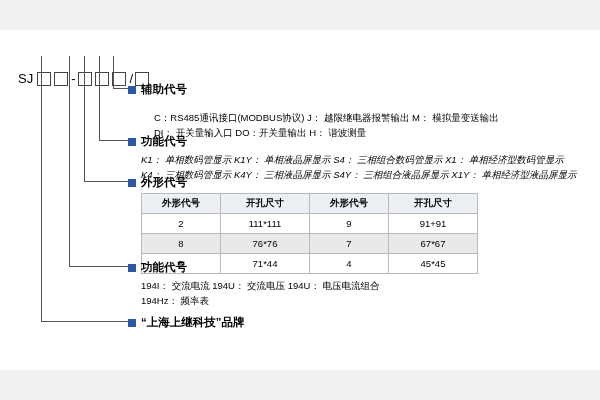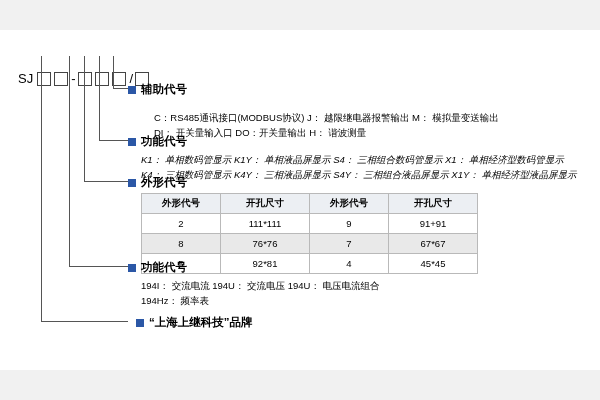--- a/index.html
+++ b/index.html
@@ -119,34 +119,34 @@
         <td class="w2">91+91</td>
       </tr>
       <tr class="alt">
         <td>8</td>
         <td>76*76</td>
         <td>7</td>
         <td>67*67</td>
       </tr>
       <tr>
         <td>5</td>
-        <td>92*81</td>
+        <td>71*44</td>
         <td>4</td>
         <td>45*45</td>
       </tr>
     </tbody>
   </table>
 
   <div class="head" style="left:128px;top:230px;">
     <span class="sq"></span>
     <span class="ttl">功能代号</span>
   </div>
   <div class="lines" style="left:141px;top:248px;">
     <div class="row">194I：  交流电流          194U：  交流电压          194U：  电压电流组合</div>
     <div class="row">                                                                   194Hz：  频率表</div>
   </div>
 
-  <div class="head" style="left:136px;top:285px;">
+  <div class="head" style="left:128px;top:285px;">
     <span class="sq"></span>
     <span class="ttl">“上海上继科技”品牌</span>
   </div>
 
 </div>
 
 </body></html>

